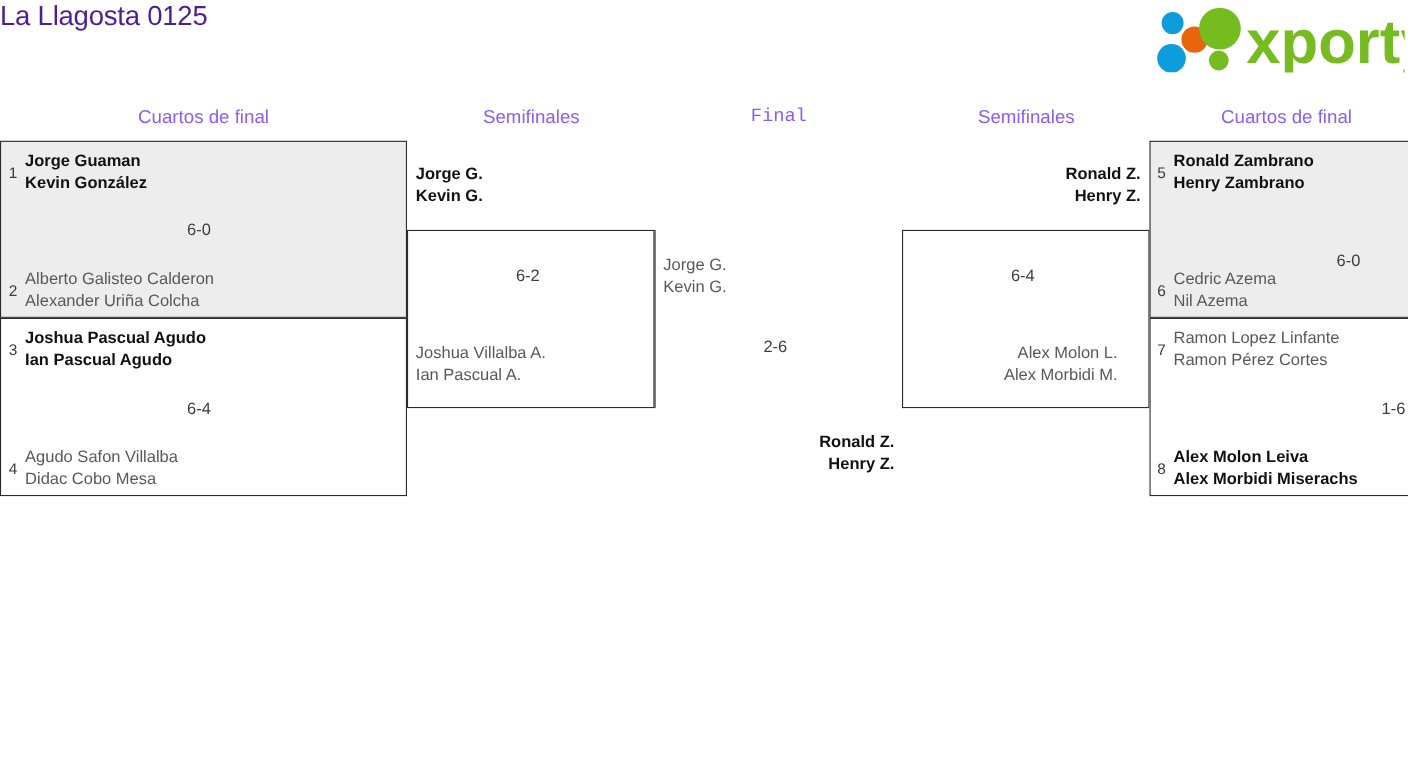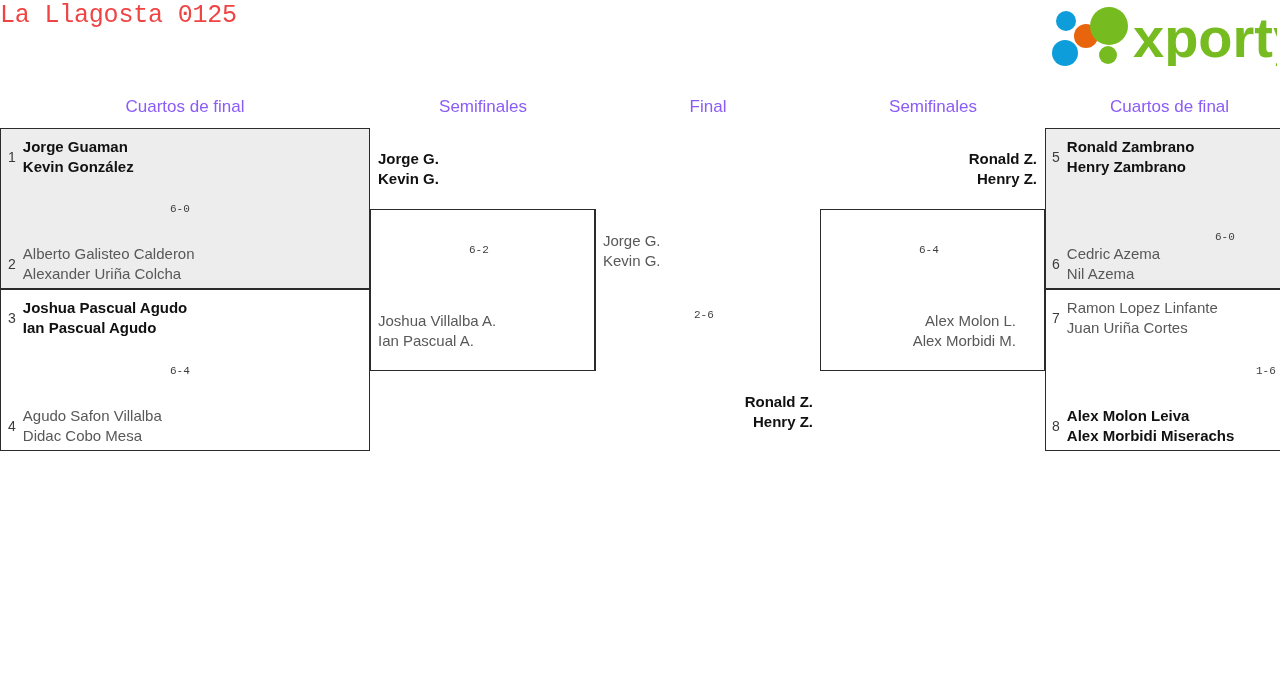--- a/index.html
+++ b/index.html
@@ -8,21 +8,21 @@
     background: #ffffff;
     font-family: "Liberation Sans", sans-serif;
     overflow: hidden;
   }
   #root { position: relative; width: 1280px; height: 697px; }
 
   
   .title-block { position: absolute; left: 0; top: 0; }
   .title-line {
     font-size: 25px; line-height: 31px;
-    color: #ef4444; white-space: nowrap; letter-spacing: -0.2px; font-family: Liberation Mono, monospace;
+    color: #4c1d95; white-space: nowrap; letter-spacing: -0.2px;
   }
   .logo { position: absolute; left: 1047px; top: 4px; width: 230px; height: 62px; }
   .logo svg { display: block; }
 
   
   .round-head {
     position: absolute; top: 96px;
     font-size: 17px; line-height: 22px; color: #8b5cf6;
     white-space: nowrap; text-align: center;
   }
@@ -38,22 +38,22 @@
   .team.right { flex-direction: row-reverse; }
   .seed { font-size: 14px; color: #3b3b3b; line-height: 18px; }
   .names { display: flex; flex-direction: column; }
   .names span { font-size: 15px; line-height: 19.5px; }
   .team.right .names { align-items: flex-end; }
 
   .winner .names span { color: #111111; font-weight: bold; }
   .loser  .names span { color: #585858; font-weight: normal; }
 
   .score {
-    position: absolute; font-size: 11px; line-height: 19px;
-    color: #3d3d3d; white-space: nowrap; font-family: Liberation Mono, monospace;
+    position: absolute; font-size: 15px; line-height: 19px;
+    color: #3d3d3d; white-space: nowrap;
   }
 </style>
 </head>
 <body>
 
 <div id="root">
 
   <div class="title-block">
     <div class="title-line">La Llagosta 0125</div>
   </div>
@@ -64,21 +64,21 @@
       <circle cx="39" cy="32" r="12" fill="#e8650d"></circle>
       <circle cx="18" cy="49" r="13" fill="#0d9ddb"></circle>
       <circle cx="62" cy="22" r="19" fill="#76bc21"></circle>
       <circle cx="61" cy="51" r="9" fill="#76bc21"></circle>
       <text x="86" y="53" font-family="Liberation Sans, sans-serif" font-size="56" font-weight="bold" fill="#76bc21">xporty</text>
     </svg>
   </div>
 
   <div class="round-head" style="left:60px; width:250px;">Cuartos de final</div>
   <div class="round-head" style="left:358px; width:250px;">Semifinales</div>
-  <div class="round-head" style="left:608px; width:200px;">Final</div>
+  <div class="round-head" style="left:608px; width:200px;font-family:Liberation Mono, monospace;">Final</div>
   <div class="round-head" style="left:808px; width:250px;">Semifinales</div>
   <div class="round-head" style="left:1110px; width:250px; text-align:left;">Cuartos de final</div>
 
   <div class="box shaded" style="left:0px; top:128px; width:370px; height:161px;"></div>
   <div class="box" style="left:0px; top:289px; width:370px; height:162px;"></div>
 
   <div class="team winner" style="left:8px; top:137px;">
     <span class="seed">1</span>
     <span class="names">
       <span>Jorge Guaman</span>
@@ -175,21 +175,21 @@
     <span class="names">
       <span>Cedric Azema</span>
       <span>Nil Azema</span>
     </span>
   </div>
 
   <div class="team loser" style="left:1052px; top:298px;">
     <span class="seed">7</span>
     <span class="names">
       <span>Ramon Lopez Linfante</span>
-      <span>Juan Uriña Cortes</span>
+      <span>Ramon Pérez Cortes</span>
     </span>
   </div>
   <div class="score" style="left:1216px; top:362px;margin-left:40px;">1-6</div>
   <div class="team winner" style="left:1052px; top:406px;">
     <span class="seed">8</span>
     <span class="names">
       <span>Alex Molon Leiva</span>
       <span>Alex Morbidi Miserachs</span>
     </span>
   </div>

